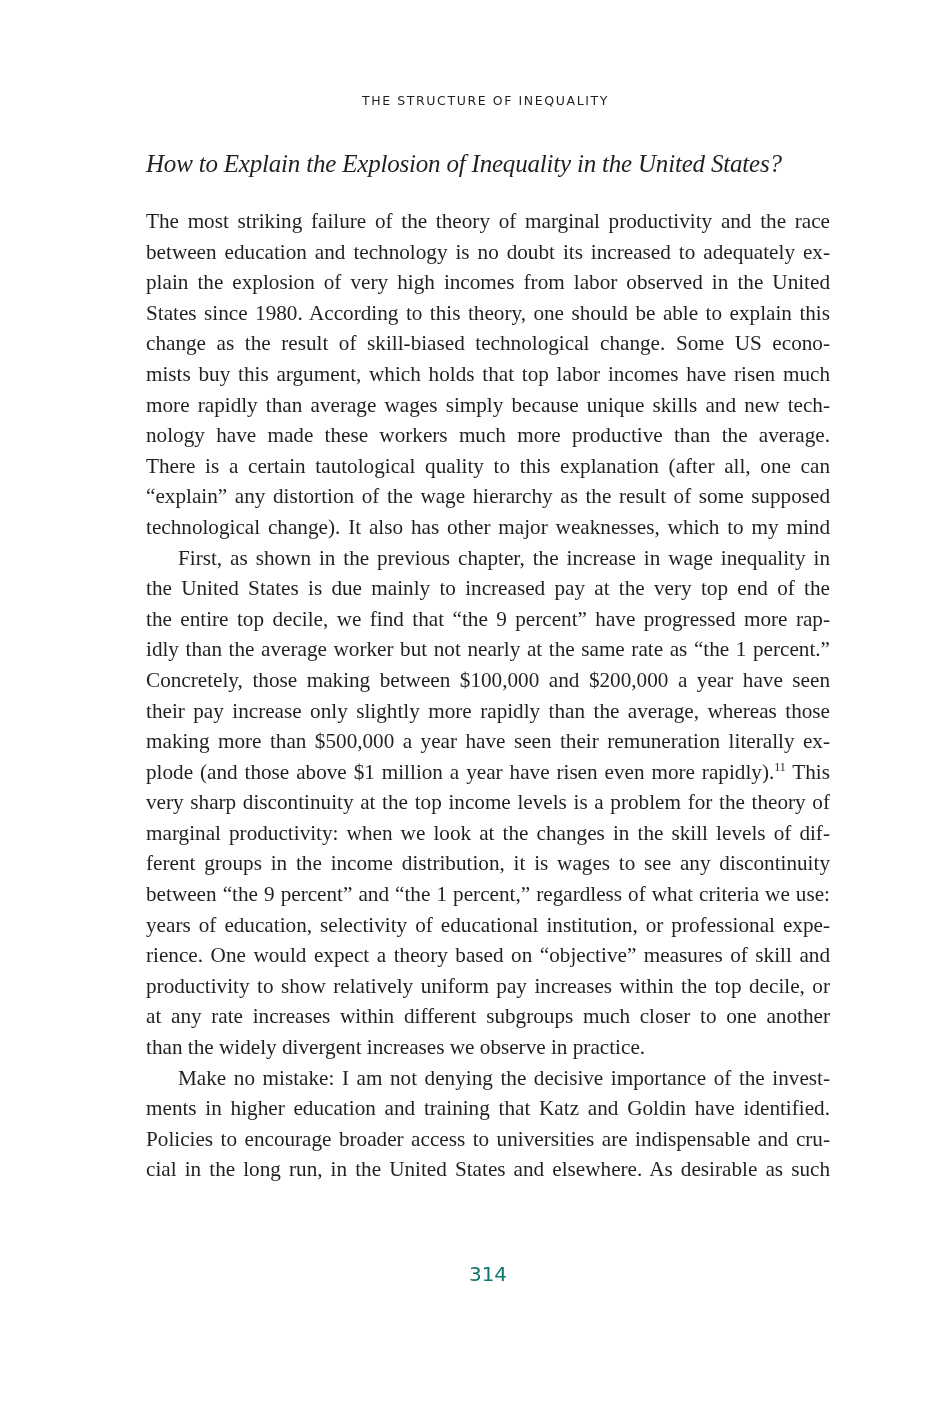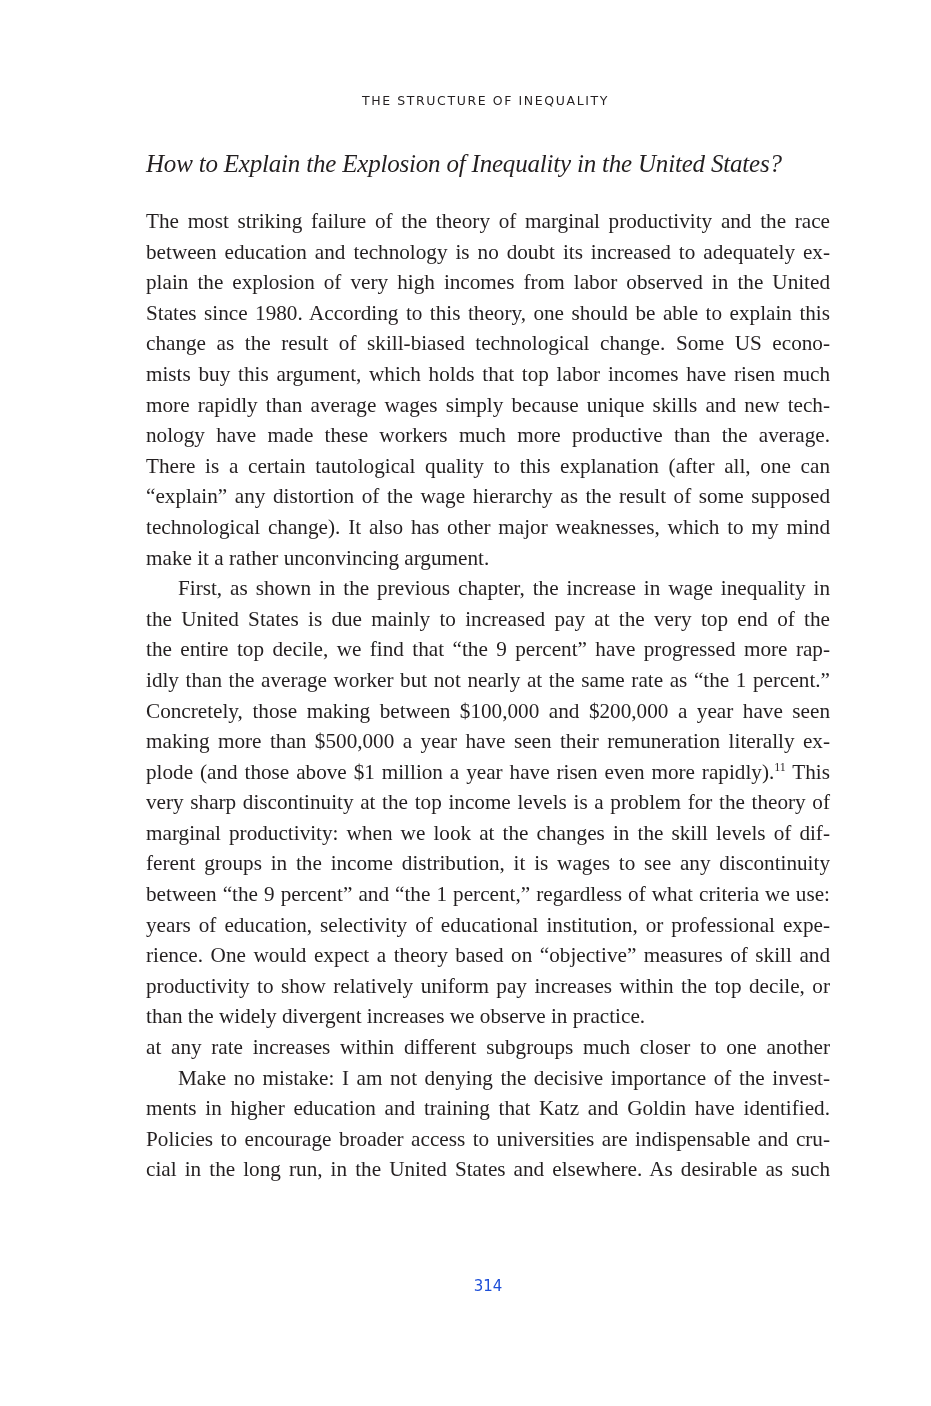--- a/index.html
+++ b/index.html
@@ -63,23 +63,22 @@
     .line.indent {
       text-indent: 32px;
     }
     .page-number {
       position: absolute;
       top: 1262px;
       left: 146px;
       width: 684px;
       text-align: center;
       font-family: "DejaVu Sans", sans-serif;
-      font-size: 15px;
-      color: #1d4ed8;
-      margin-top: 15px;
+      font-size: 20px;
+      color: #0f766e;
     }
   </style>
 </head>
 <body>
 
 <div class="running-head">THE STRUCTURE OF INEQUALITY</div>
 
 <div class="section-title">How to Explain the Explosion of Inequality in the United States?</div>
 
 <div class="body-text">
@@ -89,40 +88,40 @@
     <span class="line">between education and technology is no doubt its increased to adequately ex-</span>
     <span class="line">plain the explosion of very high incomes from labor observed in the United</span>
     <span class="line">States since 1980. According to this theory, one should be able to explain this</span>
     <span class="line">change as the result of skill-biased technological change. Some US econo-</span>
     <span class="line">mists buy this argument, which holds that top labor incomes have risen much</span>
     <span class="line">more rapidly than average wages simply because unique skills and new tech-</span>
     <span class="line">nology have made these workers much more productive than the average.</span>
     <span class="line">There is a certain tautological quality to this explanation (after all, one can</span>
     <span class="line">“explain” any distortion of the wage hierarchy as the result of some supposed</span>
     <span class="line">technological change). It also has other major weaknesses, which to my mind</span>
-    <span class="line last">make it a rather unconvincing argument.</span>
   </div>
 
   <div>
     <span class="line indent">First, as shown in the previous chapter, the increase in wage inequality in</span>
     <span class="line">the United States is due mainly to increased pay at the very top end of the</span>
     <span class="line">the entire top decile, we find that “the 9 percent” have progressed more rap-</span>
     <span class="line">idly than the average worker but not nearly at the same rate as “the 1 percent.”</span>
     <span class="line">Concretely, those making between $100,000 and $200,000 a year have seen</span>
+    <span class="line">their pay increase only slightly more rapidly than the average, whereas those</span>
     <span class="line">making more than $500,000 a year have seen their remuneration literally ex-</span>
     <span class="line"><span>plode (and those above $1 million a year have risen even more rapidly).</span><sup style="font-size:12px; line-height:0; vertical-align: 8px;">11</sup><span> This</span></span>
     <span class="line">very sharp discontinuity at the top income levels is a problem for the theory of</span>
     <span class="line">marginal productivity: when we look at the changes in the skill levels of dif-</span>
     <span class="line">ferent groups in the income distribution, it is wages to see any discontinuity</span>
     <span class="line">between “the 9 percent” and “the 1 percent,” regardless of what criteria we use:</span>
     <span class="line">years of education, selectivity of educational institution, or professional expe-</span>
     <span class="line">rience. One would expect a theory based on “objective” measures of skill and</span>
     <span class="line">productivity to show relatively uniform pay increases within the top decile, or</span>
+    <span class="line">at any rate increases within different subgroups much closer to one another</span>
     <span class="line last">than the widely divergent increases we observe in practice.</span>
-    <span class="line">at any rate increases within different subgroups much closer to one another</span>
   </div>
 
   <div>
     <span class="line indent">Make no mistake: I am not denying the decisive importance of the invest-</span>
     <span class="line">ments in higher education and training that Katz and Goldin have identified.</span>
     <span class="line">Policies to encourage broader access to universities are indispensable and cru-</span>
     <span class="line">cial in the long run, in the United States and elsewhere. As desirable as such</span>
   </div>
 </div>
 

